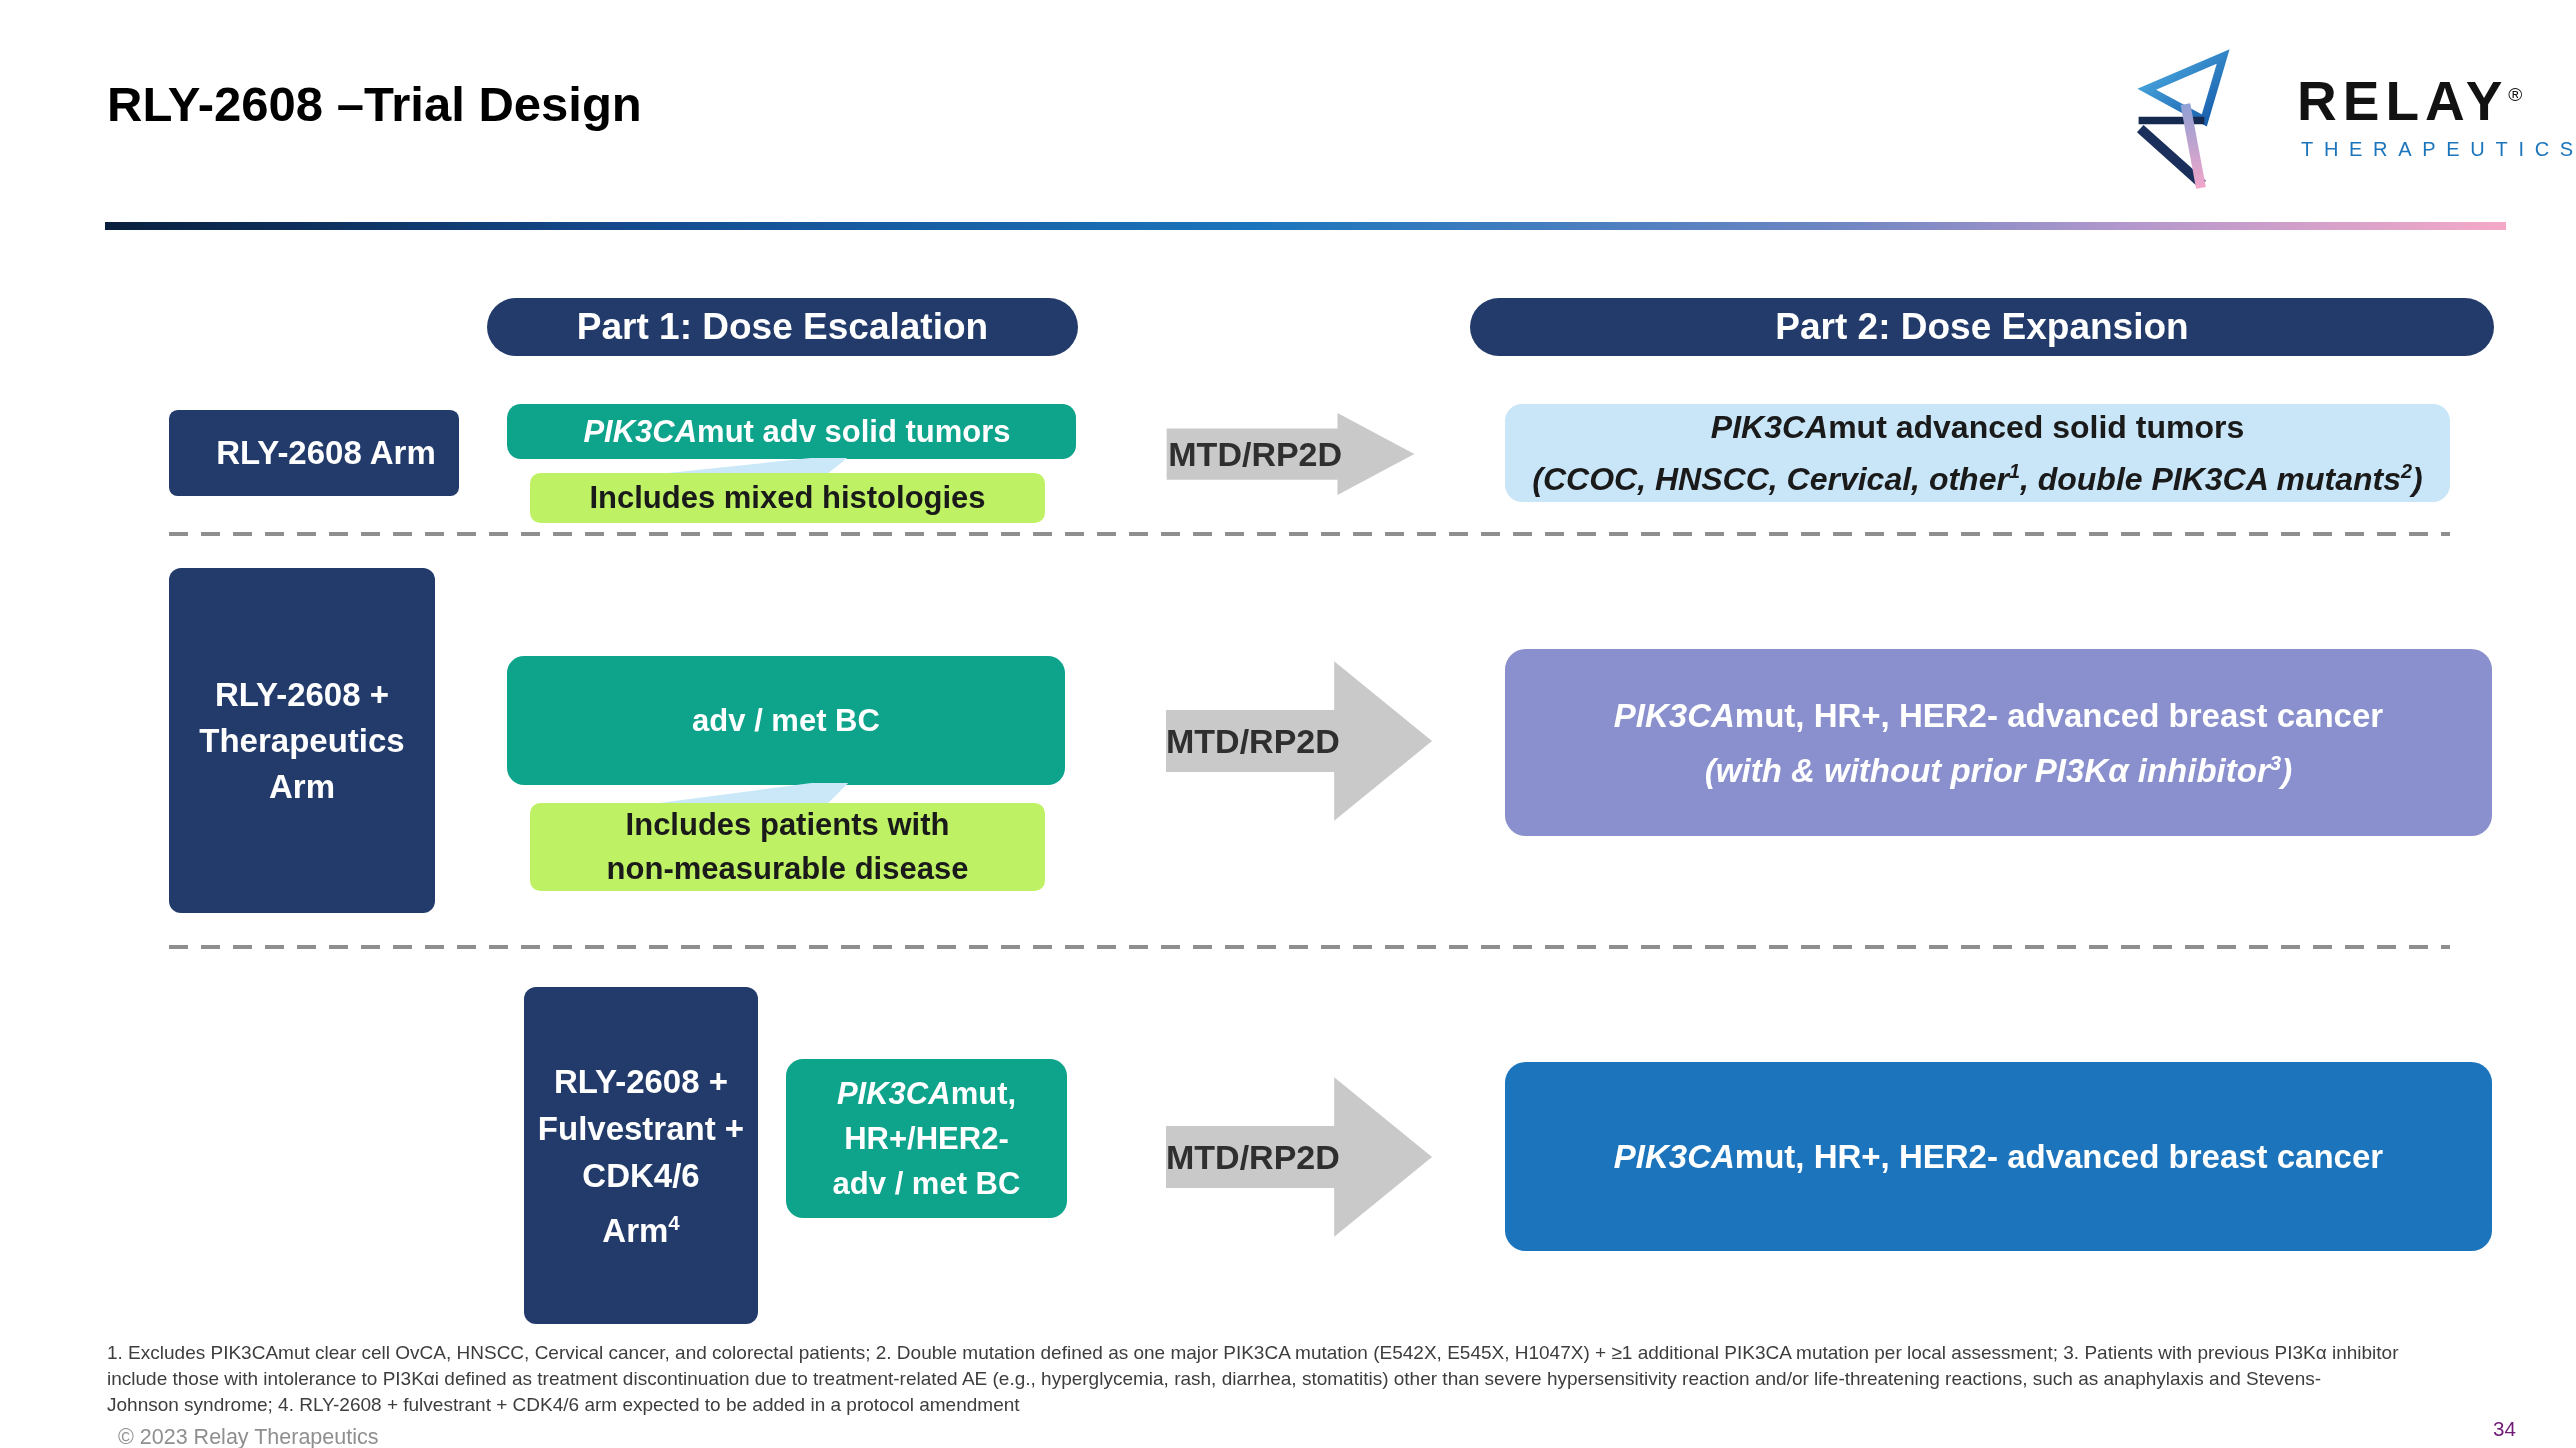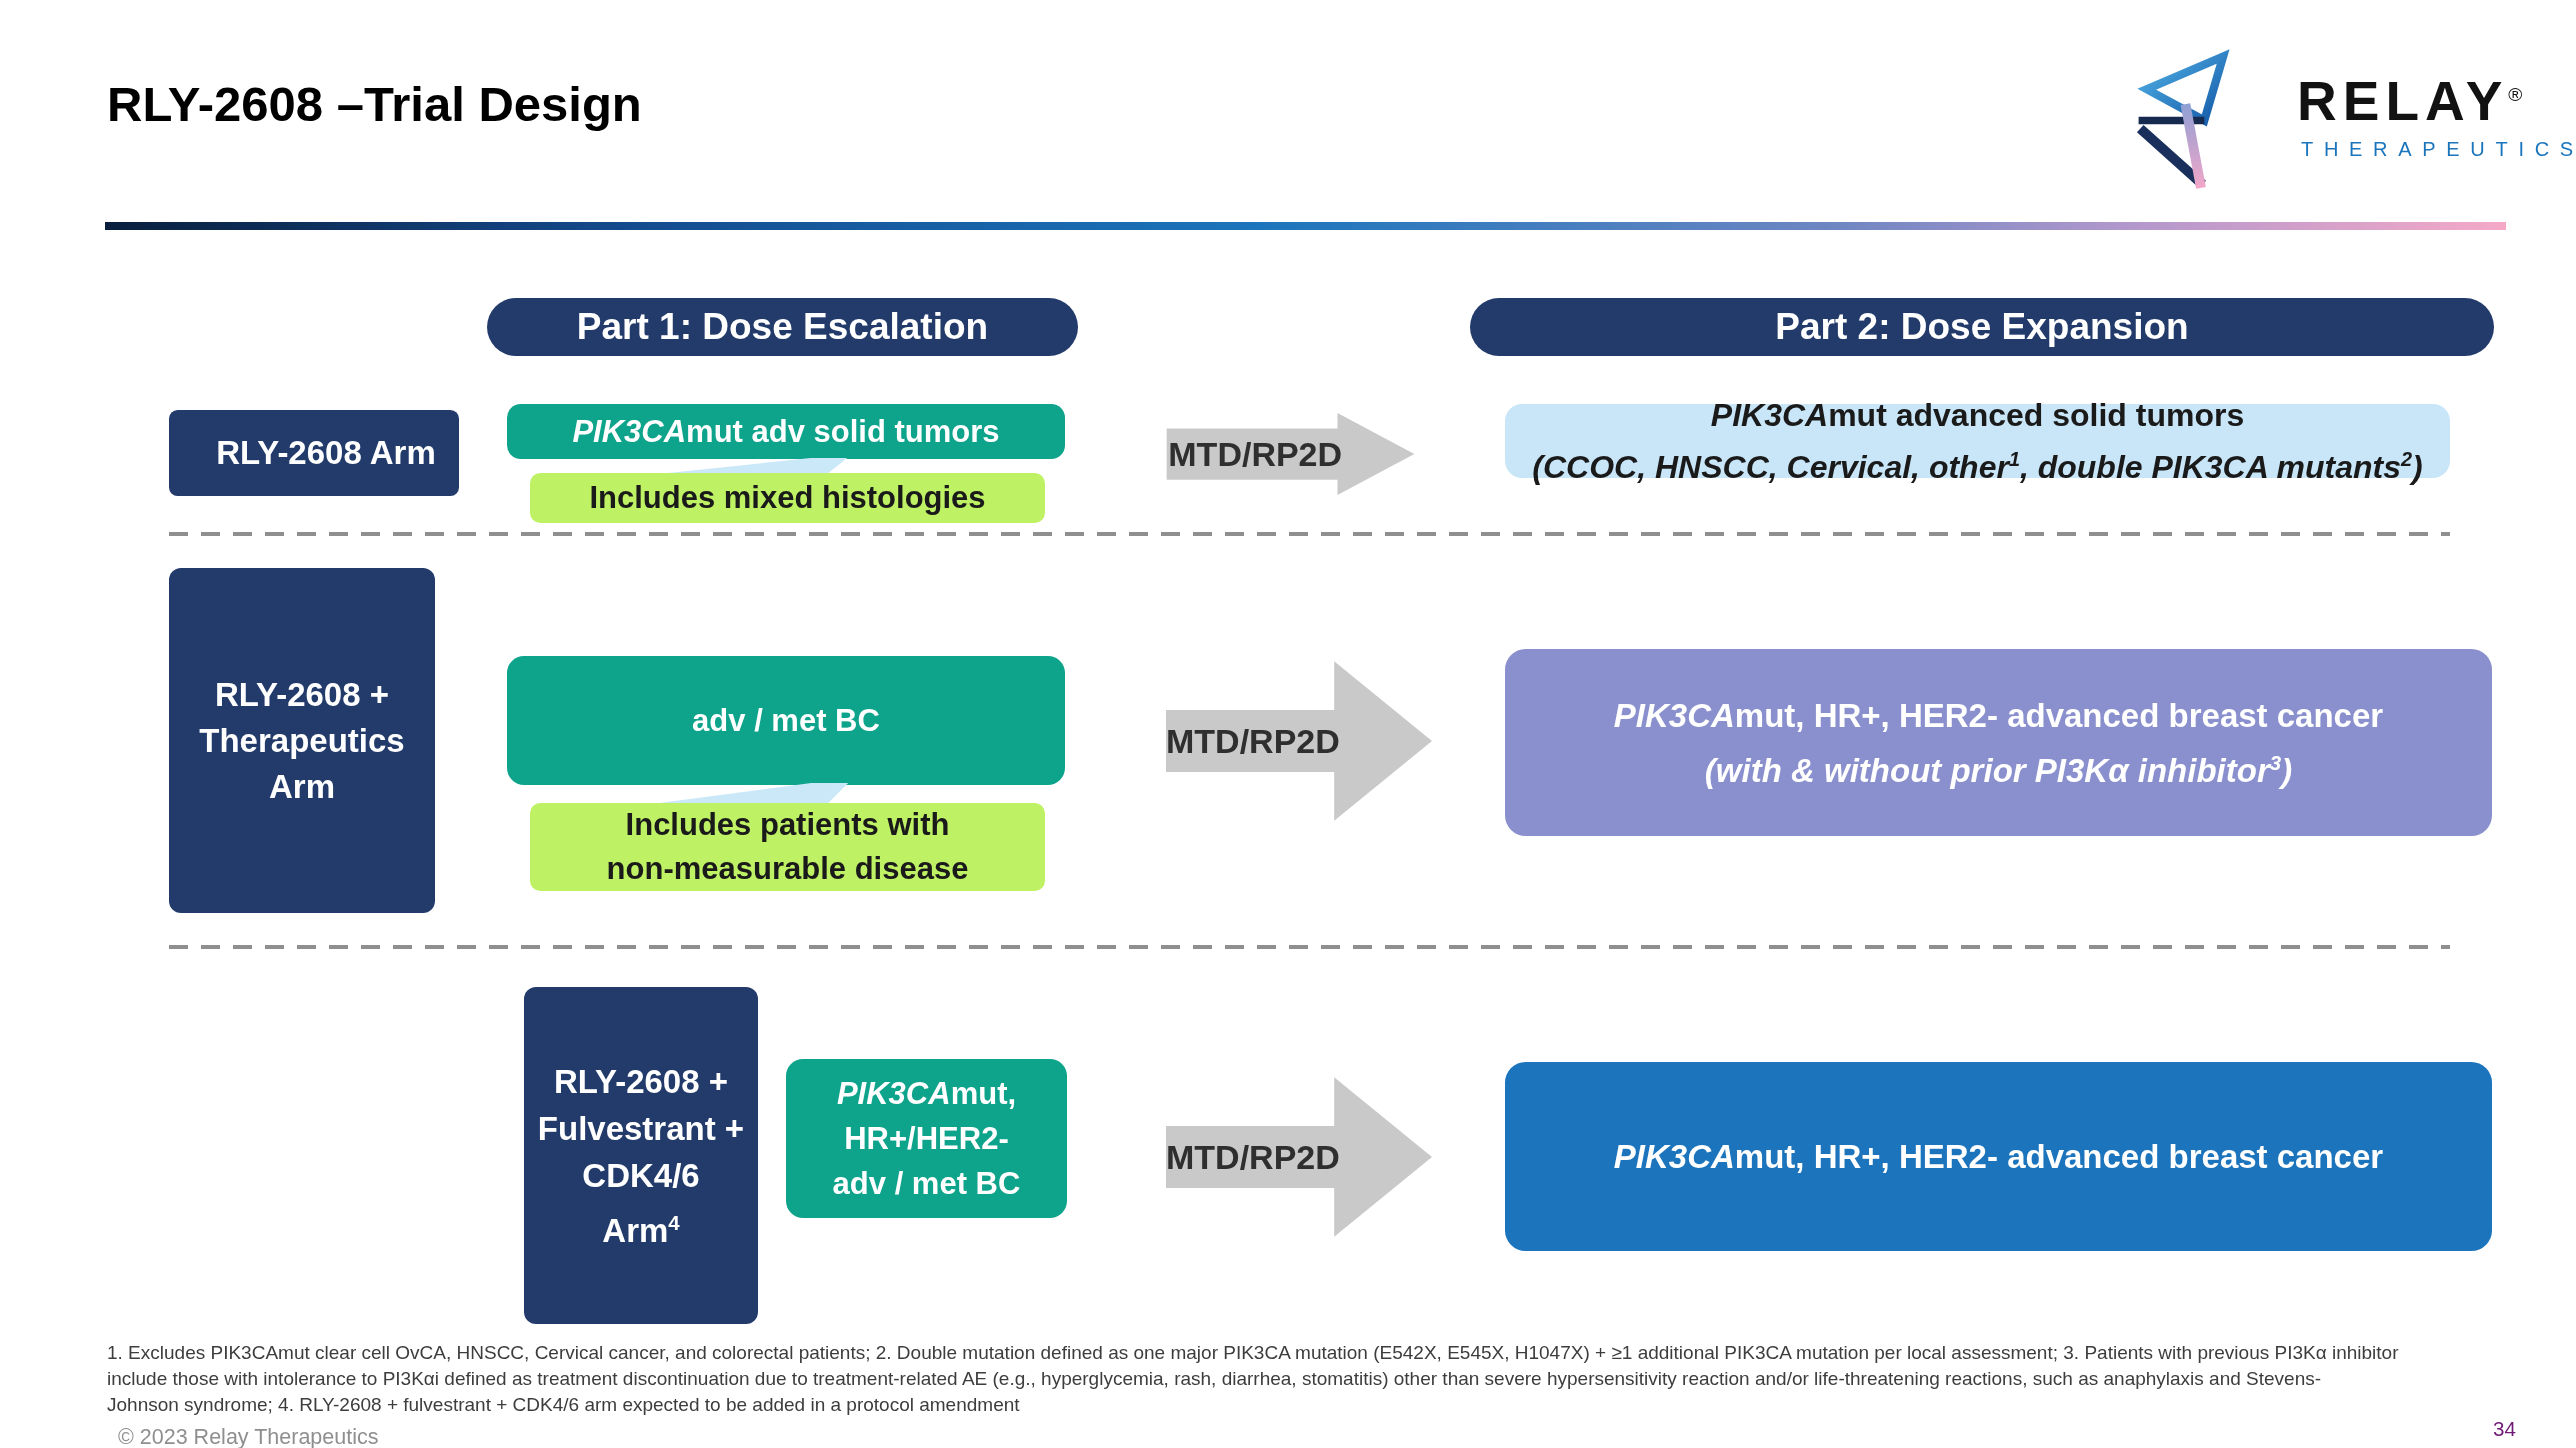--- a/index.html
+++ b/index.html
@@ -26,23 +26,23 @@
   
   .navybox{background:#223B6B;color:#fff;font-weight:700;display:flex;flex-direction:column;
     align-items:center;justify-content:center;text-align:center;}
   .tealbox{background:#0EA38B;color:#fff;font-weight:700;display:flex;flex-direction:column;
     align-items:center;justify-content:center;text-align:center;}
   .notebox{background:#bef264;color:#1A1A1A;font-weight:700;display:flex;flex-direction:column;
     align-items:center;justify-content:center;text-align:center;}
   .expbox{display:flex;flex-direction:column;align-items:center;justify-content:center;
     text-align:center;font-weight:700;}
   .arm1{left:169px;top:410px;width:266px;height:86px;border-radius:8.6px;font-size:33px;padding-left:24px;}
-  .esc1{left:507px;top:404px;width:558px;height:55px;border-radius:13.7px;font-size:31px;}
+  .esc1{left:507px;top:404px;width:558px;height:55px;border-radius:13.7px;font-size:31px;padding-left:11px;}
   .note1{left:530px;top:473px;width:515px;height:50px;border-radius:10.3px;font-size:31px;}
-  .exp1{left:1505px;top:404px;width:945px;height:74px;border-radius:17px;background:#C9E6F8;
+  .exp1{left:1505px;top:404px;width:945px;height:98px;border-radius:17px;background:#C9E6F8;
     color:#1A1A1A;font-size:32px;line-height:44px;}
   .arm2{left:169px;top:568px;width:266px;height:345px;border-radius:12px;font-size:33px;line-height:46px;}
   .esc2{left:507px;top:656px;width:558px;height:129px;border-radius:17px;font-size:31px;line-height:45px;}
   .note2{left:530px;top:803px;width:515px;height:88px;border-radius:10.3px;font-size:31px;line-height:44px;}
   .exp2{left:1505px;top:649px;width:987px;height:187px;border-radius:20.6px;background:#8A90CD;
     color:#fff;font-size:33px;line-height:47px;}
   .arm3{left:524px;top:987px;width:234px;height:337px;border-radius:12px;font-size:33px;line-height:47px;}
   .esc3{left:786px;top:1059px;width:281px;height:159px;border-radius:17px;font-size:31px;line-height:45px;}
   .exp3{left:1505px;top:1062px;width:987px;height:189px;border-radius:20.6px;background:#1B74BC;
     color:#fff;font-size:33px;}

